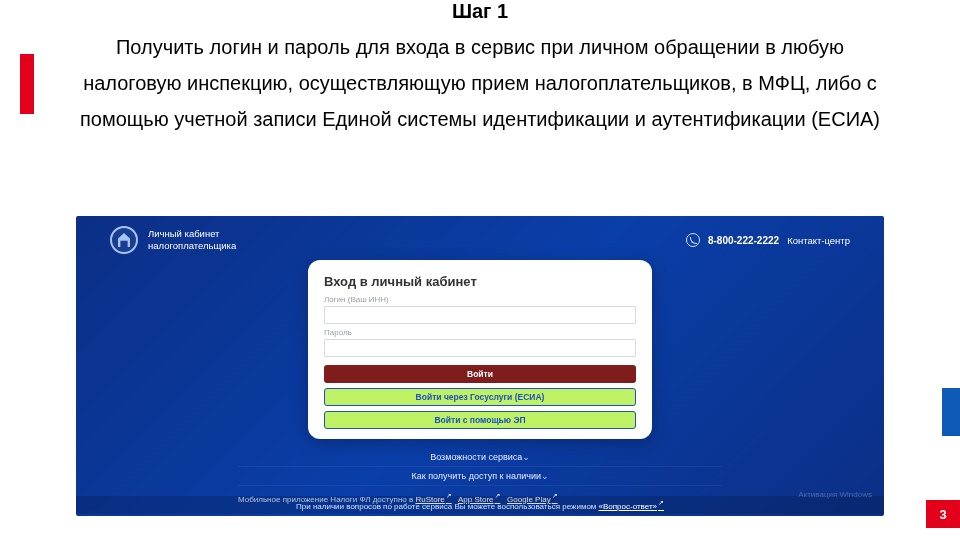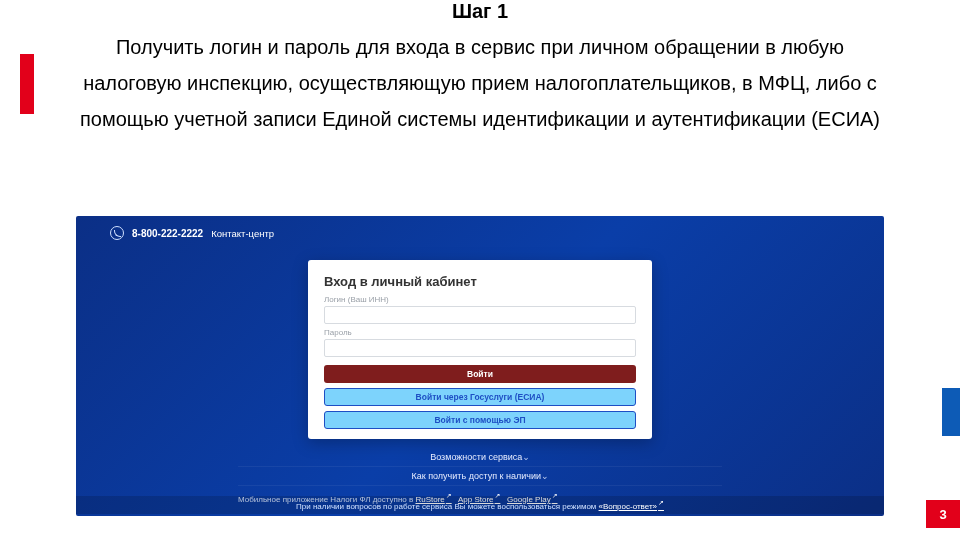--- a/index.html
+++ b/index.html
@@ -56,37 +56,37 @@
   }
   .phone-icon::after {
     content: ""; position: absolute; left: 3px; top: 3px;
     width: 6px; height: 6px; border: 1.5px solid #cfe0ff;
     border-top: none; border-right: none; border-radius: 0 0 0 6px;
   }
   .contact b { font-weight: bold; font-size: 10px; }
   .login-card {
     position: absolute; left: 232px; top: 44px;
     width: 344px; background: #fff; color: #333;
-    border-radius: 3px; padding: 14px 16px 10px 16px;
+    border-radius: 12px; padding: 14px 16px 10px 16px;
     box-shadow: 0 4px 16px rgba(0,0,0,0.25);
   }
   .login-card h2 { font-size: 13px; font-weight: bold; margin-bottom: 6px; }
   .field-label { font-size: 8px; color: #9aa0a8; margin-top: 4px; }
   .field {
     width: 100%; height: 18px; border: 1px solid #d7dbe0;
     border-radius: 2px; margin-top: 2px; background: #fff;
   }
   .btn {
     width: 100%; height: 18px; margin-top: 8px;
     border-radius: 3px; font-size: 8.5px; font-weight: bold;
     display: flex; align-items: center; justify-content: center;
     cursor: pointer;
   }
   .btn-primary { background: #7f1d1d; color: #fff; border: none; }
-  .btn-outline { background: #7dd3fc; color: #1e4fc4; border: 1px solid #1e4fc4; margin-top: 5px; }
+  .btn-outline { background: #bef264; color: #1e4fc4; border: 1px solid #1e4fc4; margin-top: 5px; }
   .accordion {
     position: absolute; left: 162px; top: 232px; width: 484px;
     font-size: 9px; color: #e6ecff;
   }
   .acc-row {
     display: flex; justify-content: center; align-items: center;
     padding: 4px 0; border-bottom: 1px solid rgba(255,255,255,0.06);
     cursor: pointer;
   }
   .acc-row .chev { font-size: 9px; opacity: 0.8; }
@@ -114,20 +114,29 @@
 <body>
 
 <div class="red-accent-left"></div>
 <div class="blue-accent-right"></div>
 
 <div class="step-title">Шаг 1</div>
 <div class="step-desc">Получить логин и пароль для входа в сервис при личном обращении в любую налоговую инспекцию, осуществляющую прием налогоплательщиков, в МФЦ, либо с помощью учетной записи Единой системы идентификации и аутентификации (ЕСИА)</div>
 
 <div class="screenshot">
   <div class="nav">
+    <div class="brand">
+      <div class="brand-logo">
+          <div class="brand-logo-inner"></div>
+        </div>
+      <div class="brand-text">
+        <div>Личный кабинет</div>
+        <div>налогоплательщика</div>
+      </div>
+    </div>
     <div class="contact">
       <span class="phone-icon"></span>
       <b>8-800-222-2222</b>
       <span>Контакт-центр</span>
     </div>
   </div>
 
   <div class="login-card">
     <h2>Вход в личный кабинет</h2>
     <div class="field-label">Логин (Ваш ИНН)</div>
@@ -155,16 +164,17 @@
       <a><span>Google Play</span><span class="ext">↗</span></a>
     </div>
   </div>
 
   <div class="footer-note">
     <span>При наличии вопросов по работе сервиса Вы можете воспользоваться режимом </span>
     <a><span>«Вопрос-ответ»</span><span class="ext">↗</span></a>
   </div>
 
   <div class="watermark">
+    <div>Активация Windows</div>
   </div>
 </div>
 
 <div class="page-number">3</div>
 
 </body></html>

